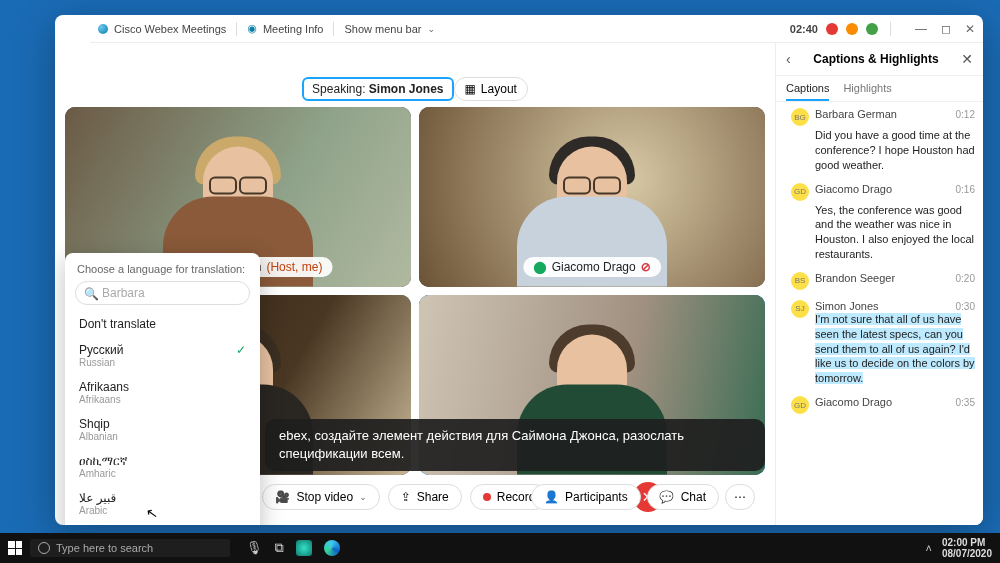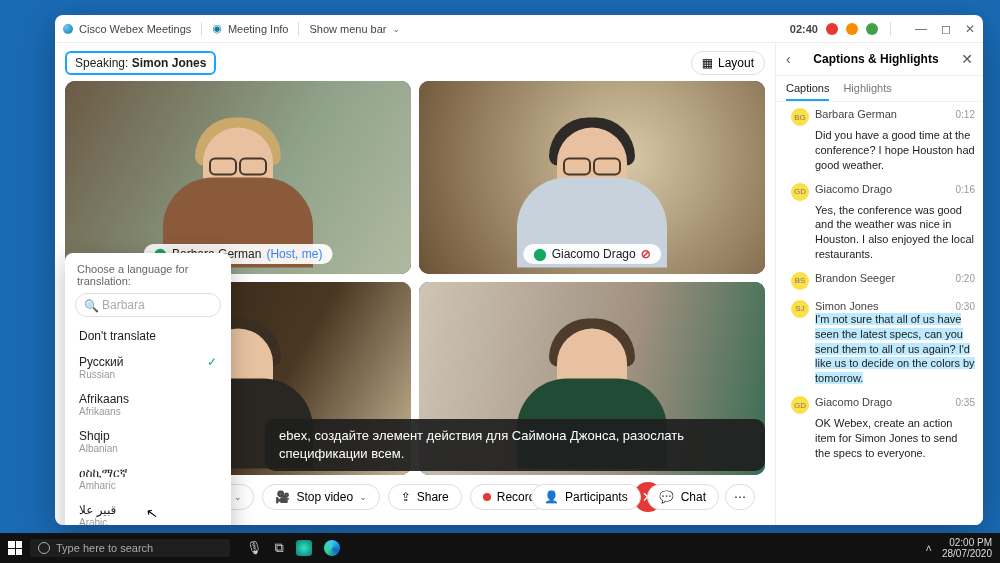--- a/index.html
+++ b/index.html
@@ -3,73 +3,73 @@
 <meta charset="utf-8">
 <style>
 * { margin: 0; padding: 0; box-sizing: border-box; font-family: -apple-system, BlinkMacSystemFont, "Segoe UI", Arial, sans-serif; }
 body { background: #1a6bb5; width: 1000px; height: 563px; overflow: hidden; position: relative; }
 .desktop { width: 100%; height: 100%; position: relative; }
 
 
 .app-window { position: absolute; left: 55px; top: 15px; right: 17px; bottom: 38px; background: #fff; border-radius: 8px; display: flex; flex-direction: column; box-shadow: 0 10px 40px rgba(0,0,0,.3); overflow: hidden; }
 
 
-.top-bar { height: 28px; display: flex; align-items: center; padding: 0 8px; border-bottom: 1px solid #eee; font-size: 11px; color: #444; }
+.top-bar { height: 28px; display: flex; align-items: center; padding: 0 8px; border-bottom: 1px solid #eee; font-size: 11px; color: #444; margin-left: 35px; }
 .top-bar .left { display: flex; align-items: center; gap: 6px; }
 .top-bar .sep { width: 1px; height: 14px; background: #ddd; margin: 0 4px; }
 .top-bar .spacer { flex: 1; }
 .top-bar .right { display: flex; align-items: center; gap: 8px; }
 .win-controls { display: flex; gap: 14px; margin-left: 12px; color: #666; font-size: 12px; }
 .brand-dot { width: 10px; height: 10px; border-radius: 50%; background: radial-gradient(circle at 30% 30%, #6cc8f5, #0a7ea4); }
 .time { font-weight: 600; }
 .status-dot { width: 12px; height: 12px; border-radius: 50%; display: inline-block; }
 .status-red { background: #e53935; }
 .status-orange { background: #fb8c00; }
 .status-green { background: #43a047; }
 
 
 .content { flex: 1; display: flex; min-height: 0; }
 
 
 .video-area { flex: 1; display: flex; flex-direction: column; padding: 8px 10px 6px 10px; position: relative; min-width: 0; }
-.video-header { display: flex; align-items: center; justify-content: space-between; margin-bottom: 6px; }
+.video-header { display: flex; align-items: center; justify-content: center; margin-bottom: 6px; margin-top: 26px; }
 .speaking-badge { border: 2px solid #1aa3ff; border-radius: 6px; padding: 3px 8px; font-size: 12px; color: #222; }
 .speaking-badge b { font-weight: 600; }
 .layout-btn { border: 1px solid #ddd; border-radius: 14px; padding: 4px 10px; font-size: 12px; display: flex; align-items: center; gap: 5px; background: #fff; }
 
 .video-grid { flex: 1; display: grid; grid-template-columns: 1fr 1fr; grid-template-rows: 1fr 1fr; gap: 8px; min-height: 0; }
 .tile { position: relative; border-radius: 10px; overflow: hidden; background: #333; }
 .tile.active { outline: 3px solid #1aa3ff; outline-offset: -3px; }
 .tile-bg { position: absolute; inset: 0; }
 .tile1 .tile-bg { background: linear-gradient(120deg,#6b5a45,#8fa38a 60%,#b0b9a0); }
 .tile2 .tile-bg { background: radial-gradient(circle at 60% 40%, #d8c9a6, #6b5235); }
 .tile3 .tile-bg { background: linear-gradient(120deg,#2d1f12,#4a3723 60%,#c8b896); }
 .tile4 .tile-bg { background: linear-gradient(100deg,#cfc5b5,#a09080 60%,#3a6d54); }
 .name-tag { position: absolute; bottom: 10px; left: 50%; transform: translateX(-50%); background: rgba(255,255,255,.92); border-radius: 14px; padding: 3px 10px; font-size: 12px; color: #222; display: flex; align-items: center; gap: 5px; white-space: nowrap; }
-.name-tag .host { color: #3b82f6; }
+.name-tag .host { color: #c2410c; }
 .mic-muted { color: #d9363e; font-weight: 800; }
 
 
 .face { position: absolute; left: 50%; top: 50%; transform: translate(-50%,-55%); width: 96px; height: 110px; }
 .face .head { width: 70px; height: 82px; background: #e8c2a0; border-radius: 38px 38px 32px 32px; position: absolute; left: 50%; top: 10px; transform: translateX(-50%); }
 .face .hair { position: absolute; left: 50%; top: 0; transform: translateX(-50%); width: 86px; height: 48px; border-radius: 44px 44px 10px 10px; }
 .face .torso { position: absolute; bottom: -40px; left: 50%; transform: translateX(-50%); width: 150px; height: 90px; border-radius: 50px 50px 0 0; }
 .tile1 .hair { background: #caa96a; } .tile1 .torso { background: #8a5a3a; }
 .tile2 .hair { background: #2e2a27; } .tile2 .torso { background: #c7d2dc; }
 .tile3 .hair { background: #3b2e22; } .tile3 .torso { background: #2a2622; }
 .tile4 .hair { background: #4d3c2b; } .tile4 .torso { background: #224b36; }
 .glasses { position: absolute; top: 40px; left: 50%; transform: translateX(-50%); width: 58px; height: 16px; }
 .glasses::before, .glasses::after { content: ""; position: absolute; top: 0; width: 24px; height: 14px; border: 2px solid rgba(30,20,10,.8); border-radius: 6px; }
 .glasses::before { left: 0; } .glasses::after { right: 0; }
 
 
 .caption-overlay { position: absolute; left: 210px; right: 10px; bottom: 54px; background: rgba(30,30,30,.92); color: #fff; font-size: 13px; border-radius: 10px; padding: 8px 14px; line-height: 1.4; }
 
 
-.lang-popup { position: absolute; left: 10px; top: 210px; width: 166px; background: #fff; border-radius: 8px; box-shadow: 0 6px 24px rgba(0,0,0,.25); padding: 10px 0 6px 0; z-index: 20; }
+.lang-popup { position: absolute; left: 10px; top: 210px; width: 195px; background: #fff; border-radius: 8px; box-shadow: 0 6px 24px rgba(0,0,0,.25); padding: 10px 0 6px 0; z-index: 20; }
 .lang-popup .title { font-size: 11px; color: #666; padding: 0 12px 6px; }
 .lang-search { margin: 0 10px 6px; border: 1px solid #ddd; border-radius: 14px; padding: 4px 8px 4px 26px; font-size: 12px; position: relative; }
 .lang-search .mag { position: absolute; left: 8px; top: 5px; color: #888; font-size: 12px; }
 .lang-item { padding: 6px 14px; font-size: 12px; color: #222; display: flex; justify-content: space-between; }
 .lang-item .sub { display: block; font-size: 10px; color: #999; }
 .lang-item.selected::after { content: "✓"; color: #15a85f; font-size: 12px; }
 
 
 .controls { height: 44px; display: flex; align-items: center; justify-content: center; gap: 8px; position: relative; padding: 0 10px; }
 .controls .left-ctrl { position: absolute; left: 10px; display: flex; align-items: center; gap: 6px; }
@@ -105,21 +105,21 @@
 .cap-text .body.hl { background: #bdeaff; display: inline; }
 
 
 .taskbar { position: absolute; left: 0; right: 0; bottom: 0; height: 30px; background: #111; display: flex; align-items: center; padding: 0 8px; color: #ddd; font-size: 11px; }
 .taskbar .start { width: 14px; height: 14px; display: grid; grid-template-columns: 1fr 1fr; grid-template-rows: 1fr 1fr; gap: 1px; margin-right: 8px; }
 .taskbar .start span { background: #fff; }
 .taskbar .search { display: flex; align-items: center; background: #1e1e1e; border-radius: 2px; padding: 3px 8px; width: 200px; color: #aaa; gap: 6px; }
 .taskbar .search .o { width: 12px; height: 12px; border: 1.5px solid #aaa; border-radius: 50%; }
 .taskbar .icons { display: flex; gap: 12px; margin-left: 16px; font-size: 13px; }
 .taskbar .spacer { flex: 1; }
-.taskbar .clock { text-align: right; line-height: 1.1; font-size: 10px; }
+.taskbar .clock { line-height: 1.1; font-size: 10px; font-weight: bold; }
 .tb-icon { width: 16px; height: 16px; border-radius: 3px; display: inline-block; }
 
 .cursor { position: absolute; left: 146px; bottom: 42px; font-size: 14px; color: #000; transform: rotate(-10deg); pointer-events: none; z-index: 30; }
 </style>
 </head>
 <body>
 
 <div class="desktop">
   <div class="app-window">
 
@@ -335,21 +335,20 @@
                   <span class="ts">0:30</span>
                 </div><div class="body hl">I'm not sure that all of us have seen the latest specs, can you send them to all of us again? I'd like us to decide on the colors by tomorrow.</div></div>
             </div>
             <div class="cap-item">
               <div class="avatar">GD</div>
               <div class="cap-text">
                 <div class="name-row">
                   <span class="name">Giacomo Drago</span>
                   <span class="ts">0:35</span>
                 </div>
-                <div class="body">OK Webex, create an action item for Simon Jones to send the specs to everyone.</div>
               </div>
             </div>
           </div>
       </div>
     </div>
   </div>
 
   <span class="cursor">↖</span>
 
   <div class="taskbar">
@@ -366,16 +365,16 @@
     <div class="icons">
       <span style="color:#ccc">🎙</span>
       <span style="color:#ccc">⧉</span>
       <span class="tb-icon" style="background:radial-gradient(circle,#35e0c8,#0c7a6c)"></span>
       <span class="tb-icon" style="background:conic-gradient(#3cc8f0,#0b63c4,#36d399,#3cc8f0);border-radius:50%"></span>
     </div>
     <div class="spacer"></div>
     <div style="margin-right:10px;color:#ccc">˄</div>
     <div class="clock">
       <div>02:00 PM</div>
-      <div>28/07/2020</div>
+      <div>08/07/2020</div>
     </div>
   </div>
 </div>
 
 </body></html>

